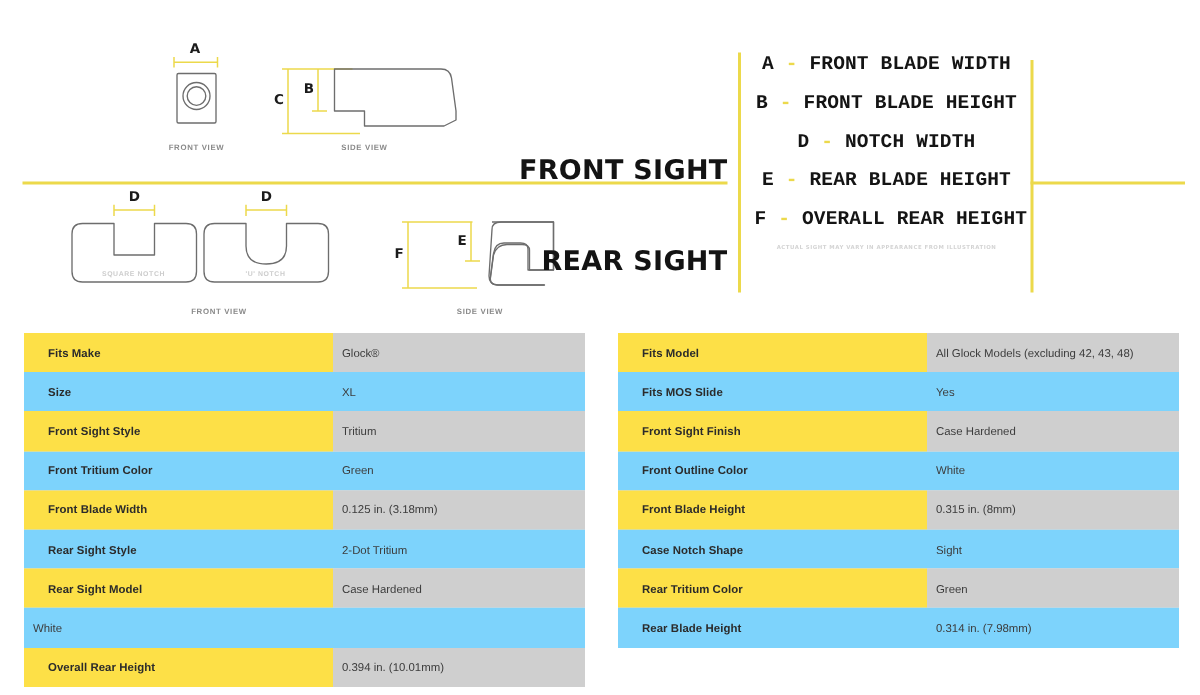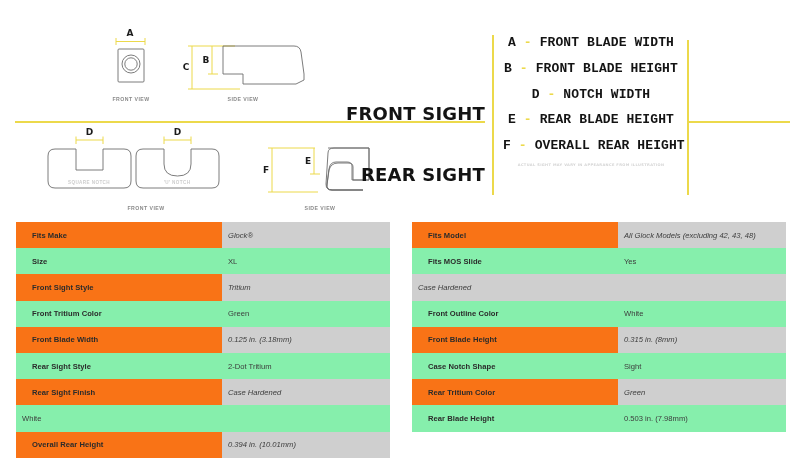--- a/index.html
+++ b/index.html
@@ -80,32 +80,32 @@
     white-space:nowrap;
   }
 
   
   .spec-table{position:absolute;top:222px;}
   #table-left{left:16px;width:374px;}
   #table-right{left:412px;width:374px;}
 
   .spec-row{display:flex;height:26.2px;align-items:stretch;}
   .spec-row.shaded{background:#d2d2d2;}
-  .spec-row.plain{background:#86efac;}
+  .spec-row.plain{background:#7dd3fc;}
   .spec-label,.spec-value{
     display:flex;align-items:center;
     font-size:7.6px;
     color:#2b2b2b;
     white-space:nowrap;
     overflow:hidden;
   }
   .spec-label{width:190px;padding-left:16px;font-weight:700;letter-spacing:.05px;}
   .spec-value{flex:1;padding-left:6px;font-weight:400;color:#3c3c3c;}
-  .spec-row.shaded .spec-value{background:#cfcfcf;font-style:italic;}
-  .spec-row.shaded .spec-label{background:#f97316;}
+  .spec-row.shaded .spec-value{background:#cfcfcf;}
+  .spec-row.shaded .spec-label{background:#fde047;}
 </style>
 </head>
 <body>
 
 <div id="page">
 
   <div id="diagram">
 
     <svg width="800" height="215" style="position:absolute;left:0;top:0;">
 
@@ -235,21 +235,21 @@
     </div>
     <div class="spec-row shaded">
       <div class="spec-label">Front Blade Width</div>
       <div class="spec-value">0.125 in. (3.18mm)</div>
     </div>
     <div class="spec-row plain">
       <div class="spec-label">Rear Sight Style</div>
       <div class="spec-value">2-Dot Tritium</div>
     </div>
     <div class="spec-row shaded">
-      <div class="spec-label">Rear Sight Finish</div>
+      <div class="spec-label">Rear Sight Model</div>
       <div class="spec-value">Case Hardened</div>
     </div>
     <div class="spec-row plain">
       <div class="spec-value">White</div>
     </div>
     <div class="spec-row shaded">
       <div class="spec-label">Overall Rear Height</div>
       <div class="spec-value">0.394 in. (10.01mm)</div>
     </div>
   </div>
@@ -257,37 +257,38 @@
   <div class="spec-table" id="table-right">
     <div class="spec-row shaded">
       <div class="spec-label">Fits Model</div>
       <div class="spec-value">All Glock Models (excluding 42, 43, 48)</div>
     </div>
     <div class="spec-row plain">
       <div class="spec-label">Fits MOS Slide</div>
       <div class="spec-value">Yes</div>
     </div>
     <div class="spec-row shaded">
+      <div class="spec-label">Front Sight Finish</div>
       <div class="spec-value">Case Hardened</div>
     </div>
     <div class="spec-row plain">
       <div class="spec-label">Front Outline Color</div>
       <div class="spec-value">White</div>
     </div>
     <div class="spec-row shaded">
       <div class="spec-label">Front Blade Height</div>
       <div class="spec-value">0.315 in. (8mm)</div>
     </div>
     <div class="spec-row plain">
       <div class="spec-label">Case Notch Shape</div>
       <div class="spec-value">Sight</div>
     </div>
     <div class="spec-row shaded">
       <div class="spec-label">Rear Tritium Color</div>
       <div class="spec-value">Green</div>
     </div>
     <div class="spec-row plain">
       <div class="spec-label">Rear Blade Height</div>
-      <div class="spec-value">0.503 in. (7.98mm)</div>
+      <div class="spec-value">0.314 in. (7.98mm)</div>
     </div>
   </div>
 
 </div>
 
 </body></html>

